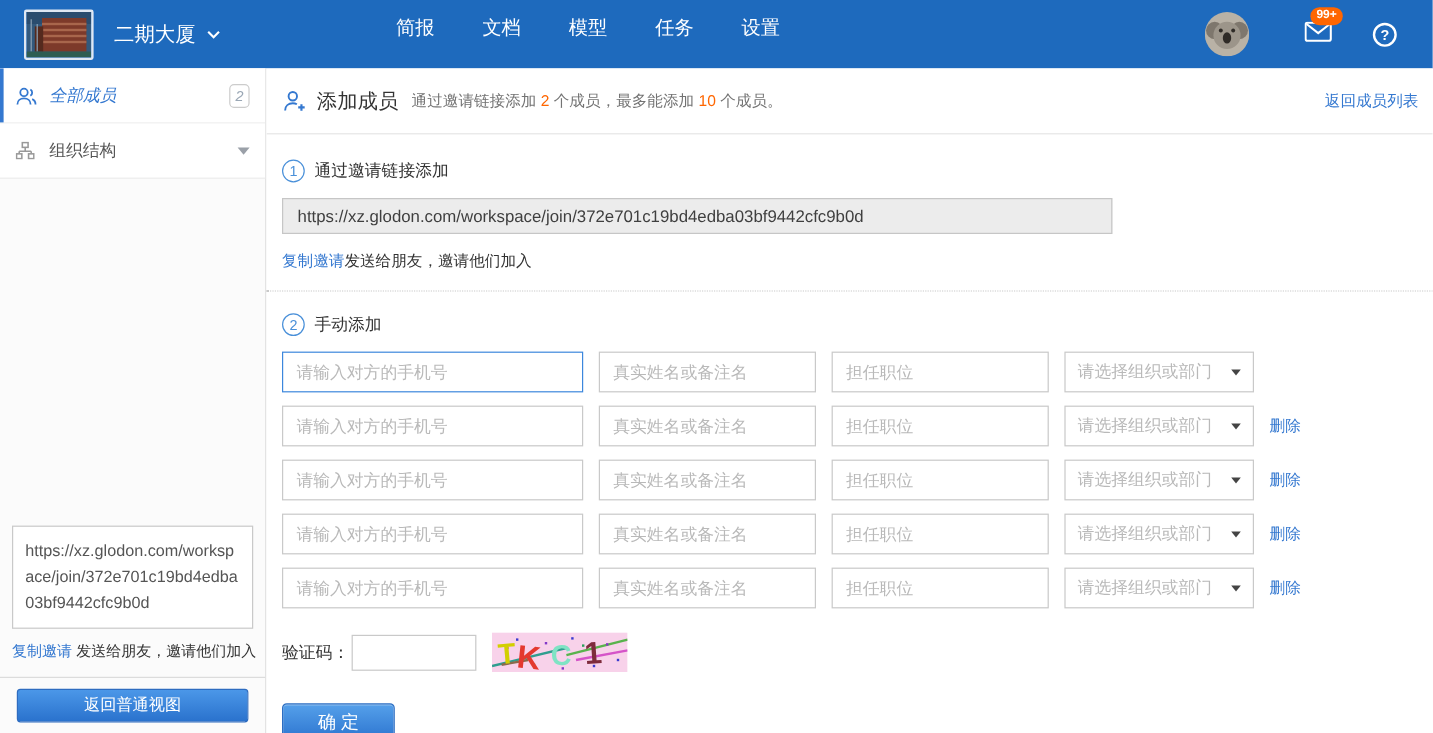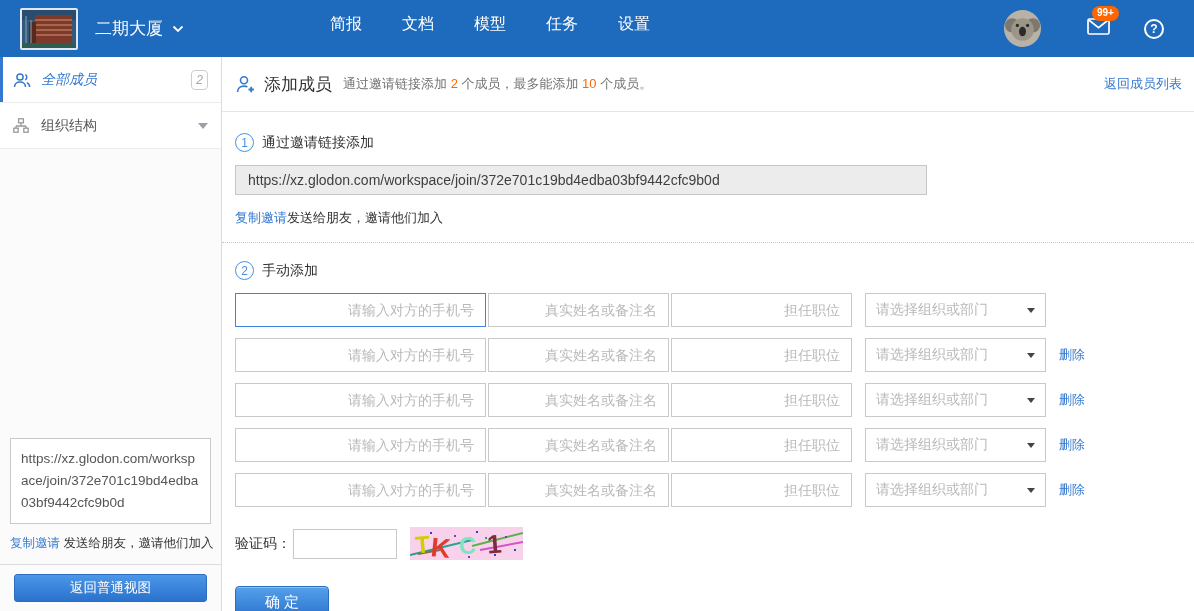--- a/index.html
+++ b/index.html
@@ -47,26 +47,26 @@
   .num-orange { color:#f60; }
   .back-link { margin-left:auto; font-size:13px; }
   .main-body { padding:21px 14px 0 13px; }
   .sec-head { display:flex; align-items:center; gap:8px; font-size:14px; color:#333; }
   .sec-num { width:19px; height:19px; flex:none; border:1px solid #4a90d9; border-radius:50%; color:#4a90d9; font-size:12px; display:flex; align-items:center; justify-content:center; }
   .invite-input { margin-top:13px; width:692px; height:30px; background:#ececec; border:1px solid #c6c6c6; font-size:14px; color:#3f3f3f; padding:0 12px; font-family:inherit; display:block; }
   .copy-line { margin-top:14px; font-size:13px; color:#333; }
   .dotted { border:none; border-top:1px dotted #c9c9c9; margin:15px -14px 18px -13px; }
   .rows { margin-top:13px; }
   .row { display:flex; align-items:center; margin-bottom:11px; }
-  .inp { height:34px; border:1px solid #c9c9c9; font-size:14px; color:#404040; padding:0 11px; font-family:inherit; background:#fff;text-align:right; }
+  .inp { height:34px; border:1px solid #c9c9c9; font-size:14px; color:#404040; padding:0 11px; font-family:inherit; background:#fff; }
   .inp::placeholder { color:#b9b9b9; opacity:1; }
   .inp-phone { width:251px; }
-  .inp-name, .inp-pos { width:181px; margin-left:2px; }
+  .inp-name, .inp-pos { width:181px; margin-left:13px; }
   .row.first .inp-phone { border:1px solid #3c87dd; }
-  .org-select { width:181px; height:34px; margin-left:13px; border:1px solid #c9c9c9; display:flex; align-items:center; padding:0 10px; cursor:pointer; background:#fff; }
+  .org-select { width:158px; height:34px; margin-left:13px; border:1px solid #c9c9c9; display:flex; align-items:center; padding:0 10px; cursor:pointer; background:#fff; }
   .org-ph { color:#b9b9b9; font-size:14px; flex:1; white-space:nowrap; overflow:hidden; }
   .sel-caret { width:0; height:0; border-left:4px solid transparent; border-right:4px solid transparent; border-top:5px solid #444; margin-left:4px; }
   .del { margin-left:13px; font-size:13px; white-space:nowrap; }
   .captcha-row { display:flex; align-items:center; margin-top:20px; }
   .cap-label { font-size:14px; color:#333; white-space:nowrap; }
   .cap-input { width:104px; height:30px; border:1px solid #c9c9c9; margin-left:2px; padding:0 8px; font-size:14px; font-family:inherit; }
   .cap-img { margin-left:13px; display:block; }
   .confirm-btn { margin-top:26px; width:94px; height:32px; background:linear-gradient(#55a0ea,#2c74cf); border:1px solid #2b6dc2; border-radius:4px; color:#fff; font-size:15px; cursor:pointer; font-family:inherit; box-shadow:inset 0 1px 0 rgba(255,255,255,.35); }
 </style>
 </head>

